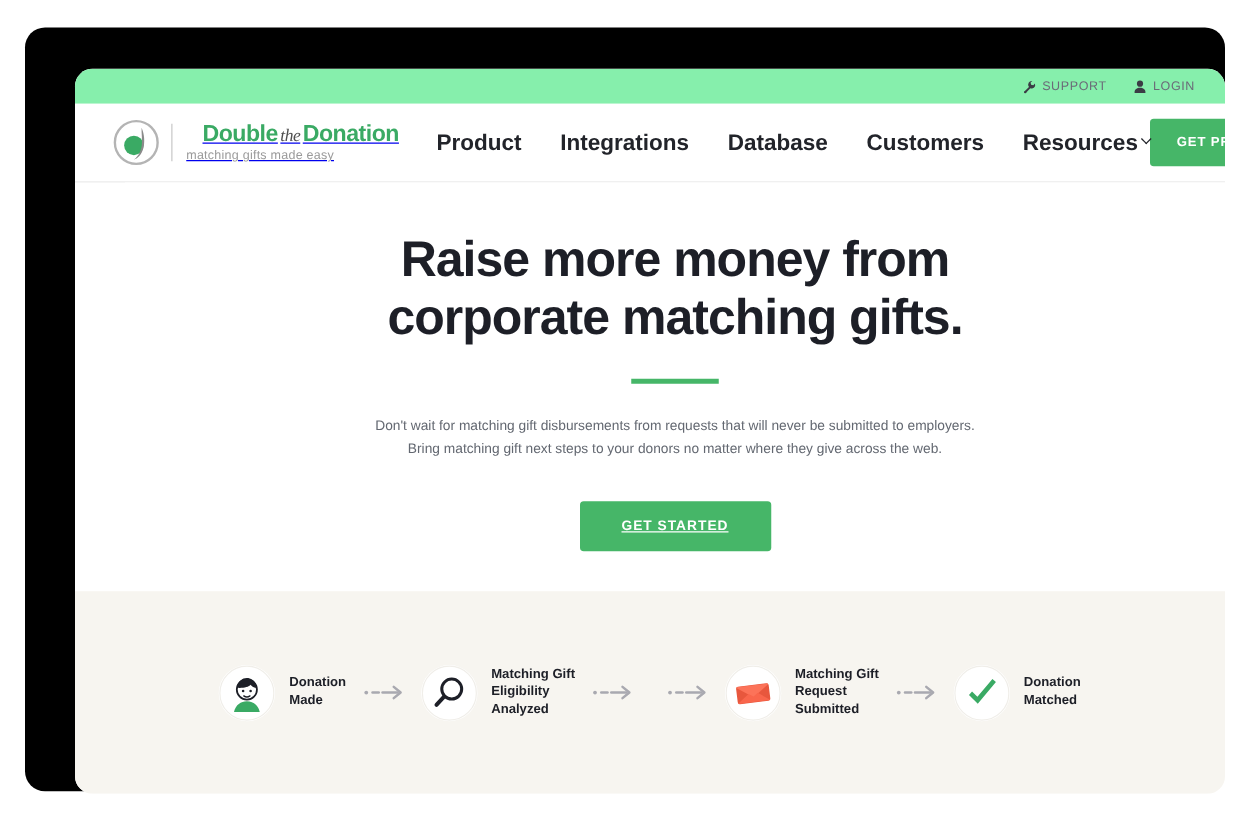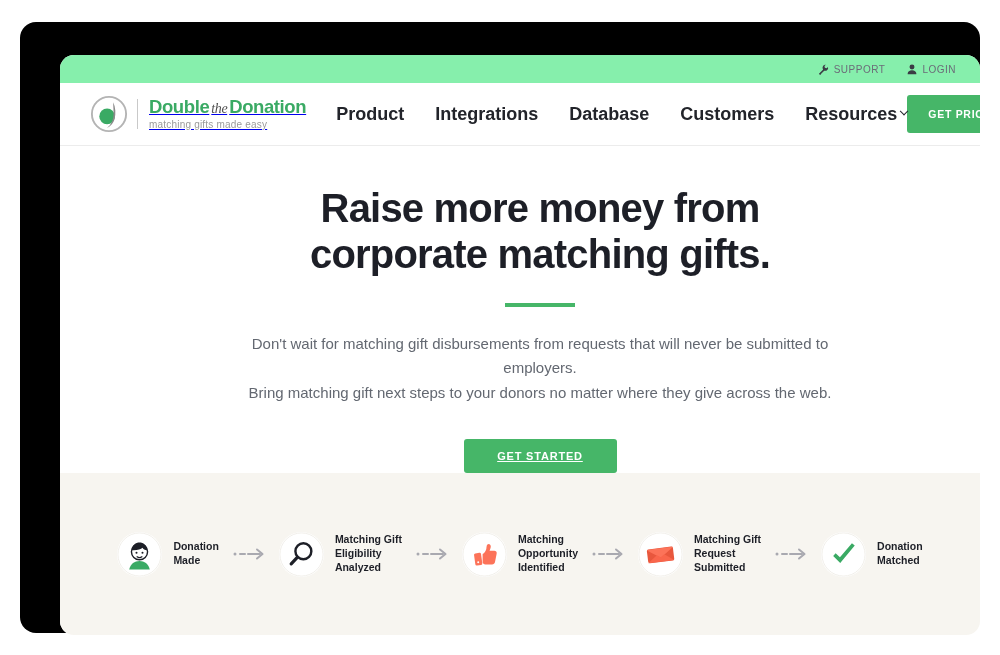--- a/index.html
+++ b/index.html
@@ -88,20 +88,21 @@
     flex-direction: column;
     line-height: 1;
     padding-left: 2px;
   }
   .logo-title {
     font-size: 18.5px;
     font-weight: bold;
     color: #3aaa64;
     letter-spacing: -0.4px;
     white-space: nowrap;
+    margin-left: 13px;
   }
   .logo-title .lt-the {
     font-family: "Liberation Serif", serif;
     font-style: italic;
     font-size: 14px;
     color: #4f4f4f;
     font-weight: normal;
     padding: 0 2px;
   }
   .logo-tagline {
@@ -178,21 +179,21 @@
     max-width: 640px;
   }
   .hero-rule {
     width: 70px;
     height: 4px;
     background: #46b668;
     margin-top: 26px;
   }
   .hero-sub {
     margin-top: 25px;
-    font-size: 15px;
+    font-size: 11px;
     color: #636871;
     text-align: center;
     line-height: 1.65;
     max-width: 600px;
   }
   .btn-started {
     margin-top: 33px;
     background: #46b668;
     color: #ffffff;
     border: none;
@@ -371,33 +372,20 @@
 
       <span class="step-arrow">
         <svg width="32" height="14" viewBox="0 0 32 14">
           <circle cx="2" cy="7" r="1.5" fill="#a9a9b0"></circle>
           <line x1="7" y1="7" x2="12" y2="7" stroke="#a9a9b0" stroke-width="2" stroke-linecap="round"></line>
           <line x1="15" y1="7" x2="27" y2="7" stroke="#a9a9b0" stroke-width="2" stroke-linecap="round"></line>
           <path d="M24 2.5 L29.5 7 L24 11.5" fill="none" stroke="#a9a9b0" stroke-width="2" stroke-linecap="round" stroke-linejoin="round"></path>
         </svg>
       </span>
 
-      <div class="step">
-        <span class="step-icon">
-          <svg width="45" height="45" viewBox="0 0 48 48">
-            <circle cx="24" cy="24" r="23" fill="#ffffff" stroke="#f0eee9" stroke-width="1"></circle>
-            <rect x="13.5" y="22.5" width="7.5" height="13" rx="1.6" fill="#fc7359" transform="rotate(-8 17 29)"></rect>
-            <path d="M22 23.5c1.8-1 3.4-3.2 3.9-5.5.4-1.8.2-3.5 1.2-4.6 1.3-1.4 3.6-.5 3.6 1.9 0 1.7-.7 3.4-1.3 4.8h5.1c1.6 0 2.8 1.3 2.5 2.8l-1.8 9.2c-.3 1.5-1.6 2.5-3.1 2.5h-7.2c-1.4 0-2.6-.8-2.9-2z" fill="#fc7359"></path>
-            <circle cx="17.3" cy="32.3" r="1.05" fill="#ffffff"></circle>
-          </svg>
-        </span>
-        <span class="step-label">Matching
-Opportunity
-Identified</span>
-      </div>
 
       <span class="step-arrow">
         <svg width="32" height="14" viewBox="0 0 32 14">
           <circle cx="2" cy="7" r="1.5" fill="#a9a9b0"></circle>
           <line x1="7" y1="7" x2="12" y2="7" stroke="#a9a9b0" stroke-width="2" stroke-linecap="round"></line>
           <line x1="15" y1="7" x2="27" y2="7" stroke="#a9a9b0" stroke-width="2" stroke-linecap="round"></line>
           <path d="M24 2.5 L29.5 7 L24 11.5" fill="none" stroke="#a9a9b0" stroke-width="2" stroke-linecap="round" stroke-linejoin="round"></path>
         </svg>
       </span>
 

